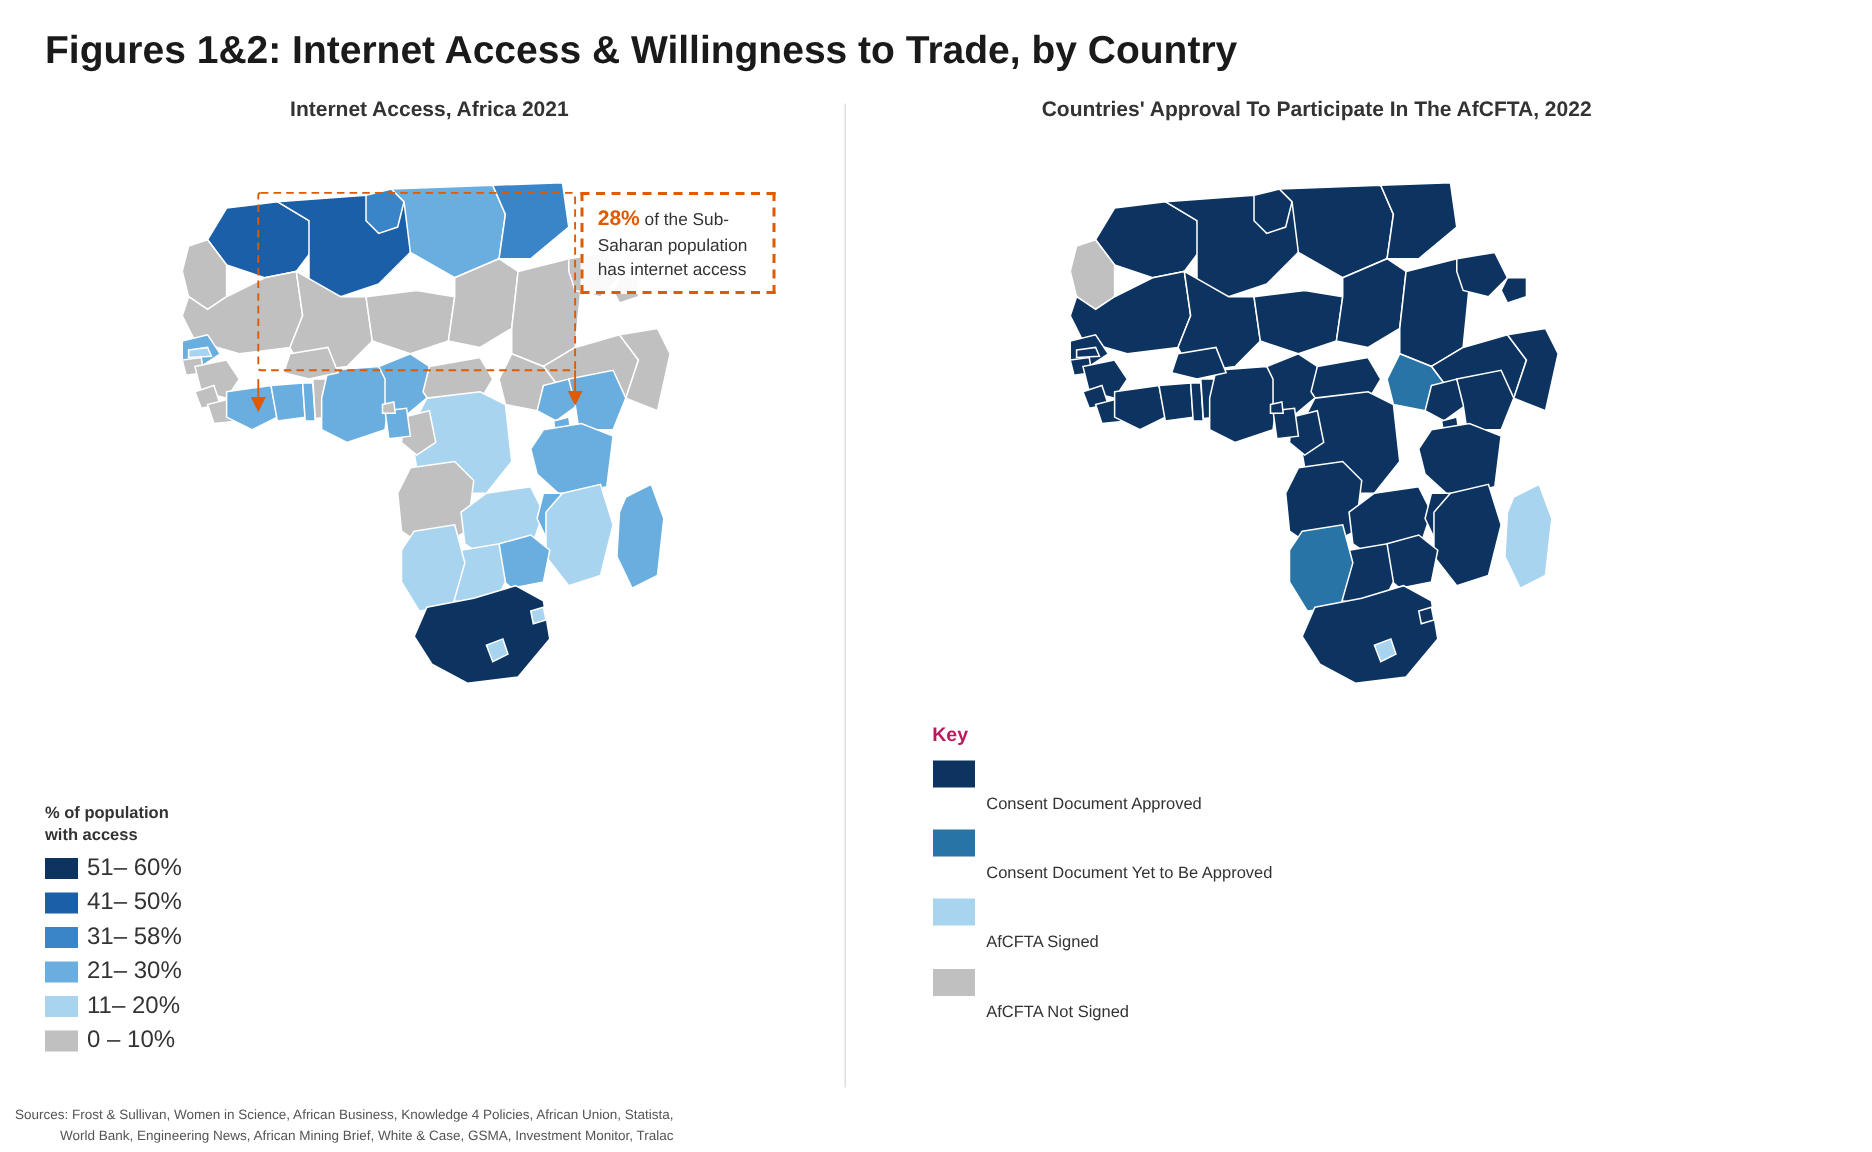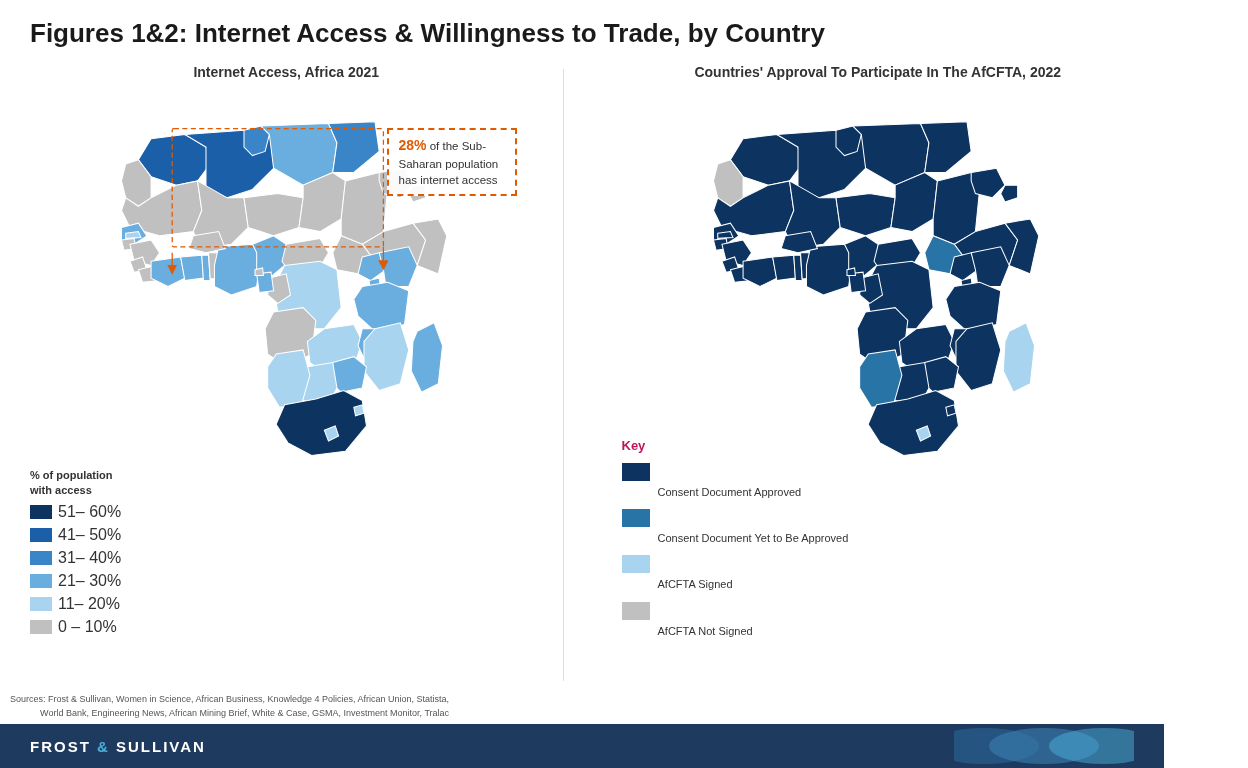--- a/index.html
+++ b/index.html
@@ -51,21 +51,21 @@
       flex: 1;
     }
     .divider {
       width: 1px;
       background: #ddd;
       margin: 10px 0;
     }
     .legend {
       position: absolute;
       left: 10px;
-      bottom: 45px;
+      bottom: 22px;
       background: rgba(255,255,255,0.9);
     }
     .legend-title {
       font-size: 11px;
       font-weight: 700;
       color: #333;
       margin-bottom: 6px;
       line-height: 1.3;
     }
     .legend-item {
@@ -294,21 +294,21 @@
           <div class="legend-item">
             <div class="legend-color" style="background:#0d3461;"></div>
             <span class="legend-label">51– 60%</span>
           </div>
           <div class="legend-item">
             <div class="legend-color" style="background:#1a5fa8;"></div>
             <span class="legend-label">41– 50%</span>
           </div>
           <div class="legend-item">
             <div class="legend-color" style="background:#3a85c8;"></div>
-            <span class="legend-label">31– 40%</span>
+            <span class="legend-label">31– 58%</span>
           </div>
           <div class="legend-item">
             <div class="legend-color" style="background:#6aaee0;"></div>
             <span class="legend-label">21– 30%</span>
           </div>
           <div class="legend-item">
             <div class="legend-color" style="background:#a8d4f0;"></div>
             <span class="legend-label">11– 20%</span>
           </div>
           <div class="legend-item">
@@ -454,26 +454,13 @@
           </div>
         </div>
       </div>
     </div>
   </div>
 
   <div class="sources-row">
     <div class="sources-text">Sources: Frost &amp; Sullivan, Women in Science, African Business, Knowledge 4 Policies, African Union, Statista,<br>World Bank, Engineering News, African Mining Brief, White &amp; Case, GSMA, Investment Monitor, Tralac</div>
   </div>
 
-  <div class="footer">
-    <div class="footer-logo">
-      FROST <span>&amp;</span> SULLIVAN
-    </div>
-
-    <div style="display:flex;gap:0;align-items:center;height:44px;overflow:hidden;">
-      <svg width="180" height="44" viewBox="0 0 180 44">
-        <ellipse cx="30" cy="22" rx="55" ry="18" fill="#2a6090" opacity="0.7"></ellipse>
-        <ellipse cx="90" cy="22" rx="55" ry="18" fill="#3a80b0" opacity="0.6"></ellipse>
-        <ellipse cx="150" cy="22" rx="55" ry="18" fill="#4ab0d9" opacity="0.5"></ellipse>
-      </svg>
-    </div>
-  </div>
 </div>
 
 </body></html>

